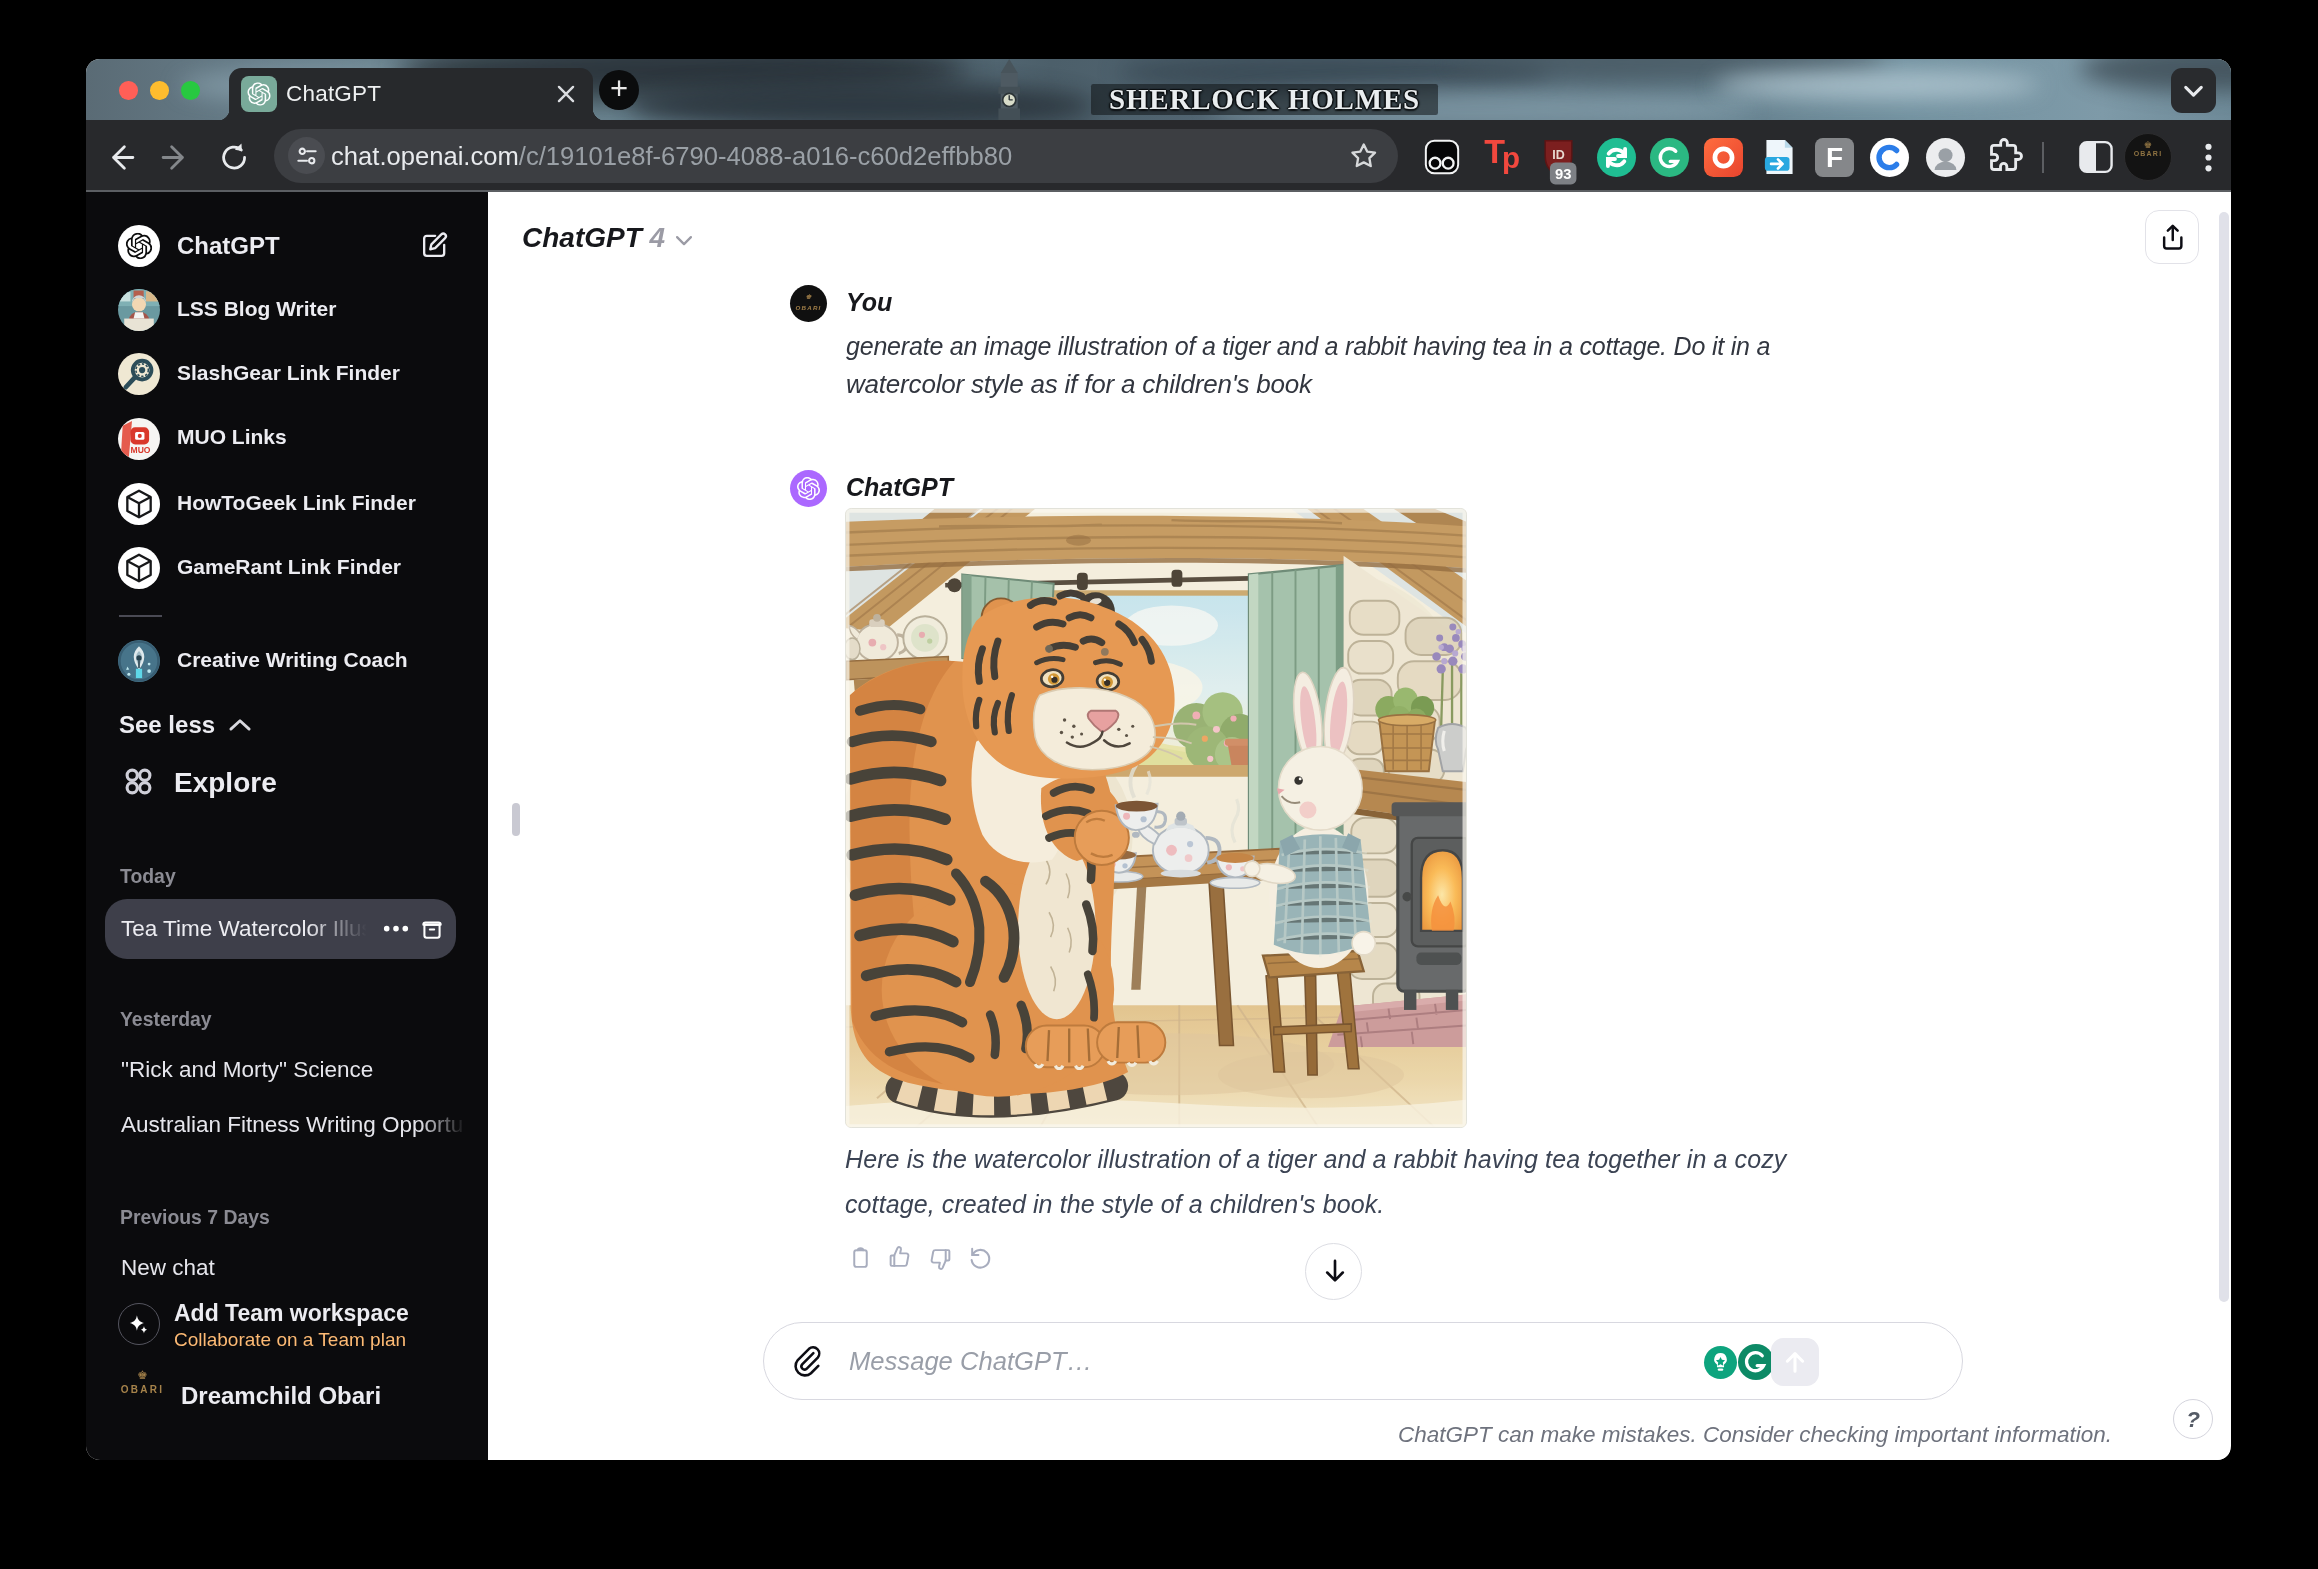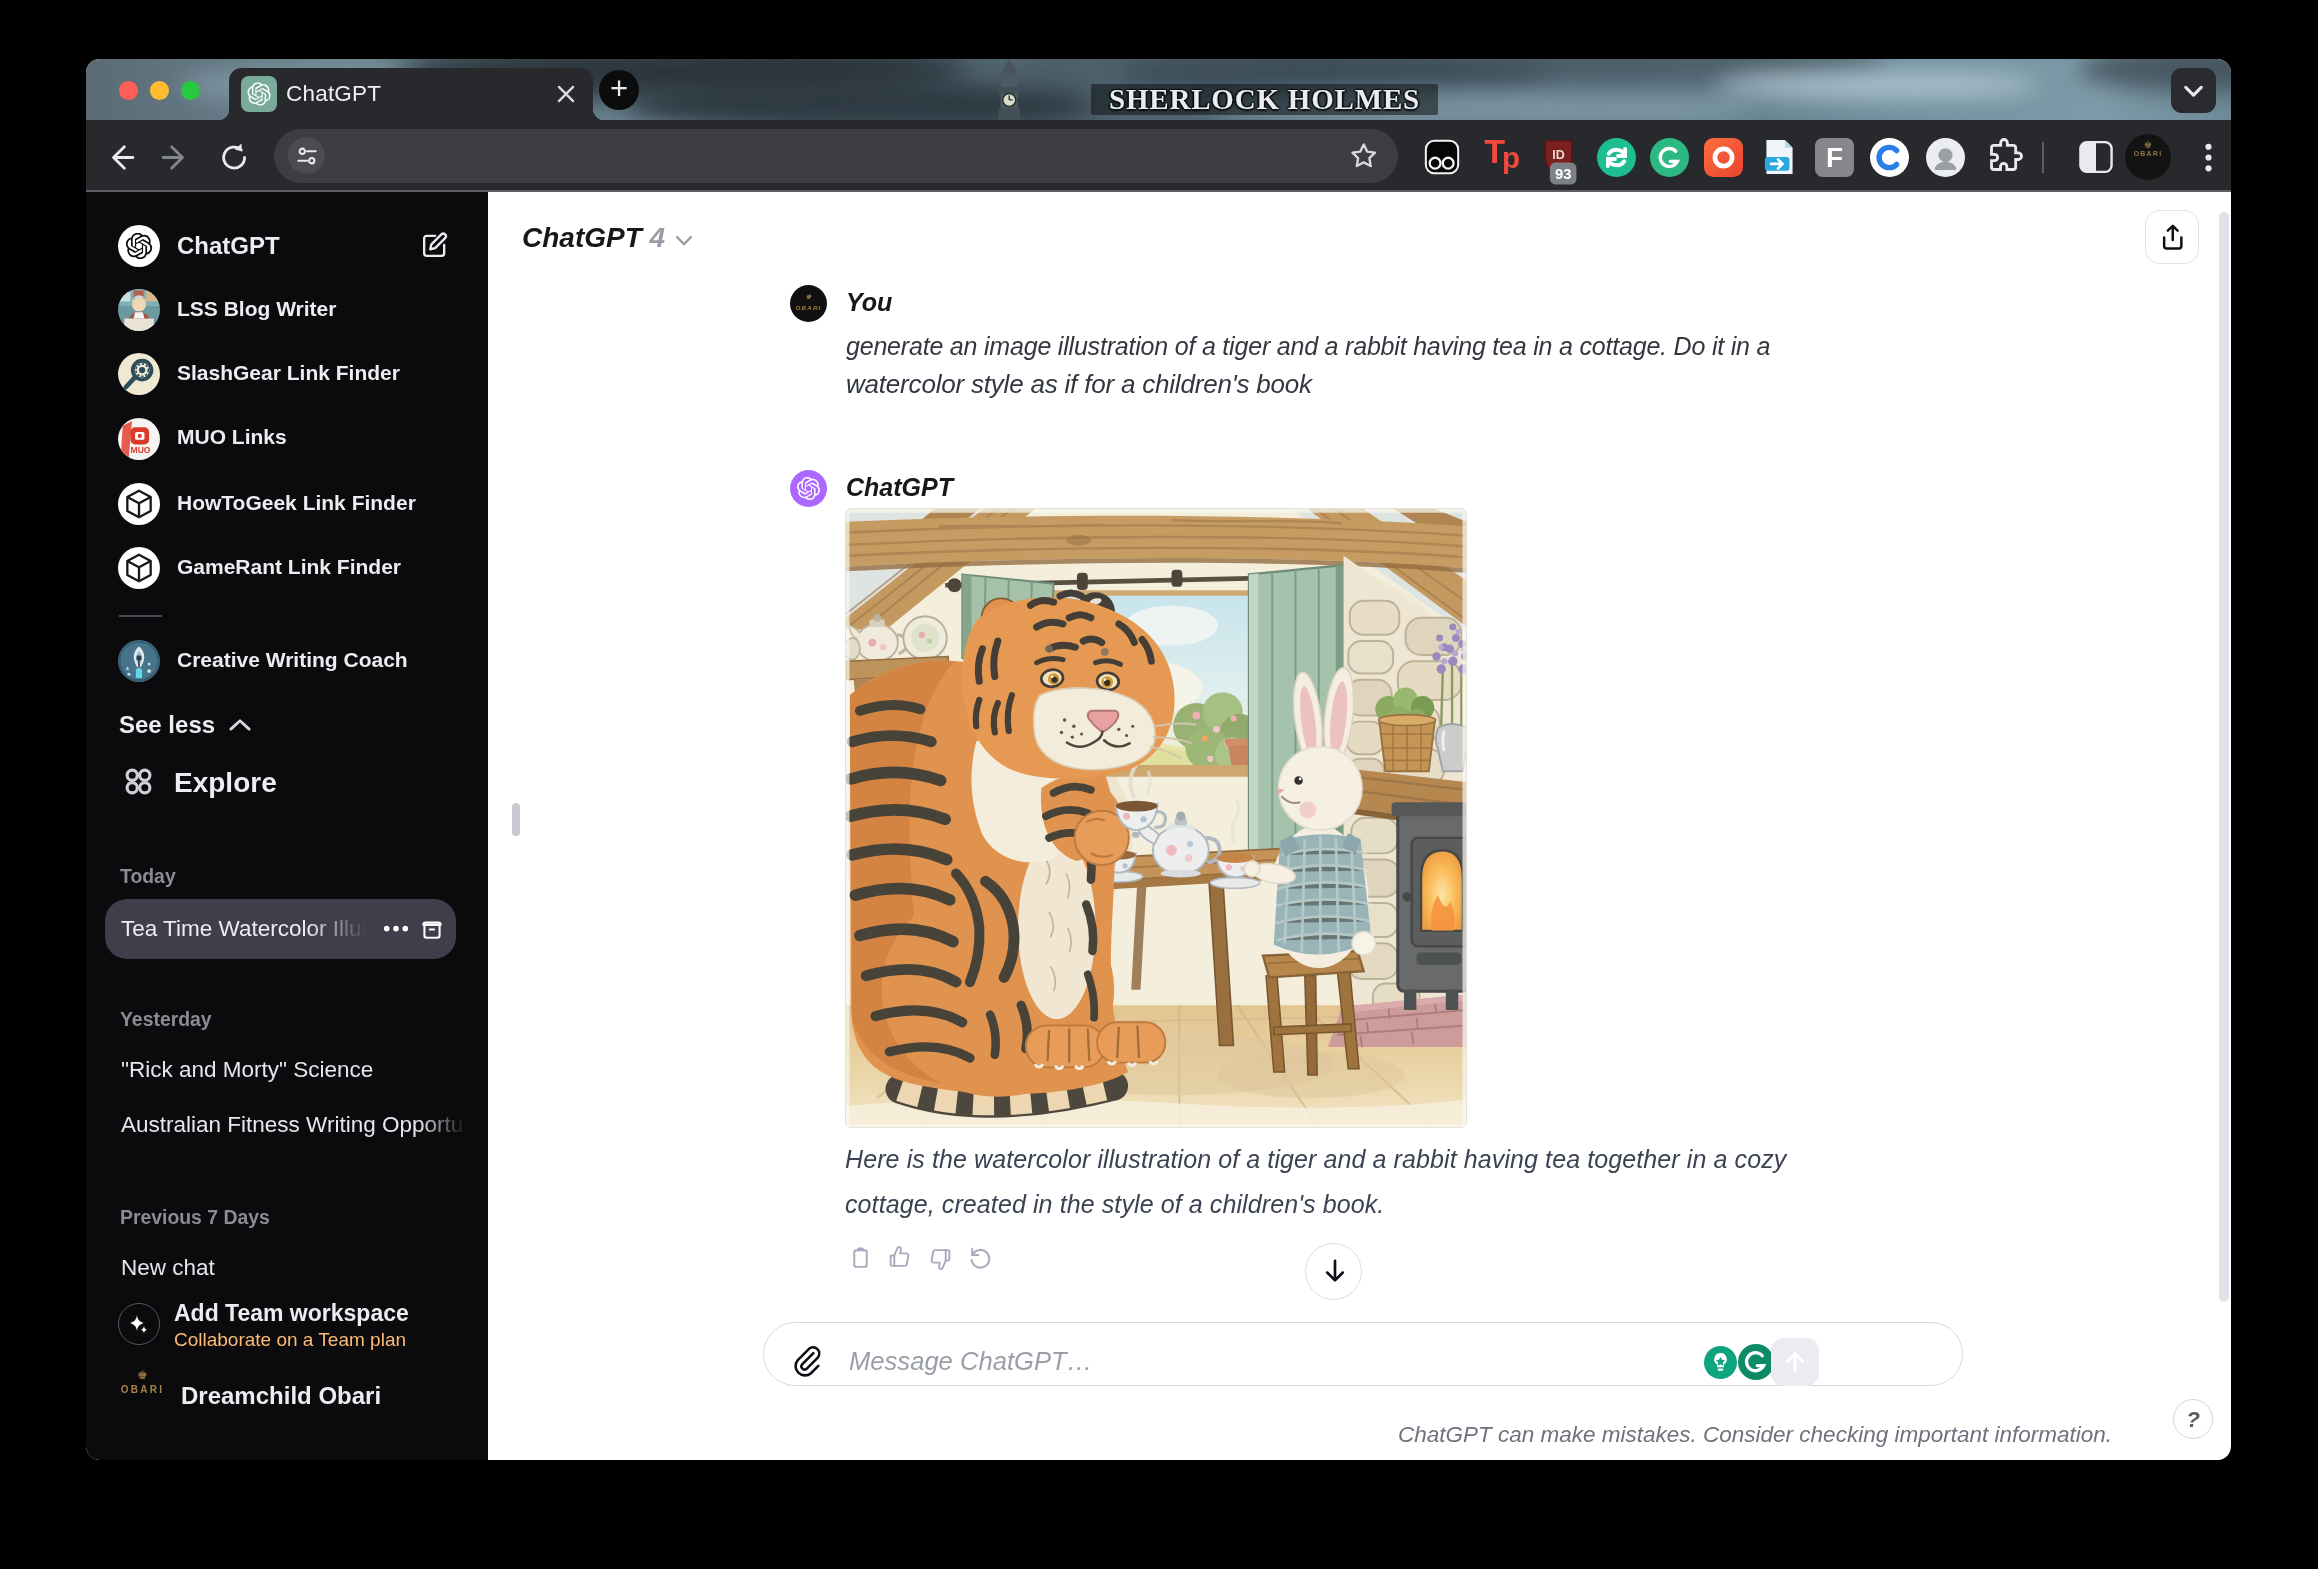--- a/index.html
+++ b/index.html
@@ -103,20 +103,21 @@
         <path d="M29 2 L29.5 11.5 L20.5 10" fill="#e8eaed" stroke="none"></path>
       </svg>
     <div id="urlpill">
       <div class="abs" style="left:14px;top:8.5px;width:37px;height:37px;border-radius:50%;background:#4a4c51"></div>
       <svg class="abs" style="left:22px;top:16.3px" width="22" height="22" viewBox="0 0 28 28" stroke="#e8eaed" stroke-width="2.6" fill="none" stroke-linecap="round">
         <circle cx="8" cy="8" r="3.4"></circle>
           <line x1="14" y1="8" x2="25" y2="8"></line>
           <circle cx="20" cy="20" r="3.4"></circle>
           <line x1="3" y1="20" x2="14" y2="20"></line>
       </svg>
+      <div class="abs" style="left:57px;top:13px;font-size:25.6px;color:#e8eaed;white-space:nowrap">chat.openai.com<span style="color:#9aa0a6">/c/19101e8f-6790-4088-a016-c60d2effbb80</span></div>
       <svg class="abs" style="left:1075px;top:12.4px" width="29.5" height="29.5" viewBox="0 0 24 24">
           <path d="M12 2.8 L14.8 8.6 L21.2 9.5 L16.6 14 L17.7 20.4 L12 17.4 L6.3 20.4 L7.4 14 L2.8 9.5 L9.2 8.6 Z" fill="none" stroke="#d6d8da" stroke-width="1.9" stroke-linejoin="round"></path>
         </svg>
     </div>
 
     <svg class="abs" style="left:1336px;top:17px" width="40" height="40" viewBox="0 0 52 52">
         <rect x="5" y="5" width="42" height="42" rx="11" fill="#060607" stroke="#f2f3f4" stroke-width="2.6"></rect>
         <circle cx="17" cy="34" r="7" fill="none" stroke="#f2f3f4" stroke-width="3"></circle>
         <circle cx="34" cy="34" r="7" fill="none" stroke="#f2f3f4" stroke-width="3"></circle>
       </svg>
@@ -750,21 +751,21 @@
     <svg class="abs" style="left:480px;top:1053px" width="25" height="25" viewBox="0 0 24 24" fill="none" stroke="#a8adbe" stroke-width="2" stroke-linecap="round">
         <path d="M4.5 9 a8.5 8.5 0 1 1 -1 5.5"></path>
         <path d="M4 3.5 L4 9.5 L10 9.5" stroke-width="1.9" fill="none"></path>
       </svg>
 
     <div class="abs" style="left:817px;top:1051px;width:57px;height:57px;border-radius:50%;background:#fff;border:1.6px solid #dcdde3"></div>
     <svg class="abs" style="left:833px;top:1065px" width="28" height="28" viewBox="0 0 36 36">
         <path d="M18 5 L18 29 M8 20 L18 30 L28 20" stroke="#0d0d14" stroke-width="3.4" fill="none" stroke-linecap="round" stroke-linejoin="round"></path>
       </svg>
 
-    <div class="abs" style="left:275px;top:1130px;width:1200px;height:64px;border-radius:39px;border:1.6px solid #d8d8e0;background:#fff">
+    <div class="abs" style="left:275px;top:1130px;width:1200px;height:78px;border-radius:39px;border:1.6px solid #d8d8e0;background:#fff">
       <svg class="abs" style="left:26px;top:21px" width="34" height="34" viewBox="0 0 24 24" fill="none" stroke="#0d0d14" stroke-width="1.8" stroke-linecap="round">
           <path d="M16.5 6.5 L8.6 14.4 a2.2 2.2 0 0 0 3.1 3.1 L19.6 9.6 a4.4 4.4 0 0 0 -6.2 -6.2 L5.5 11.3 a6.6 6.6 0 0 0 9.3 9.3 L20 15.5"></path>
         </svg>
       <div class="abs" style="left:85px;top:24px;font-size:25.6px;color:#999ea8">Message ChatGPT…</div>
       <div class="abs" style="left:940px;top:22.5px;width:33px;height:33px;border-radius:50%;background:#0ea47e"></div>
       <svg class="abs" style="left:940px;top:22.5px" width="33" height="33" viewBox="0 0 42 42">
           <path d="M21 9 a8 8 0 0 1 4.5 14.6 l0 3.4 -9 0 0 -3.4 A8 8 0 0 1 21 9 Z" fill="#fff"></path>
           <rect x="17.5" y="28.5" width="7" height="3" rx="1.5" fill="#fff"></rect>
           <path d="M21 14 l1.8 3.6 4 .6 -2.9 2.8 .7 4 -3.6 -1.9 -3.6 1.9 .7 -4 -2.9 -2.8 4 -.6 Z" fill="#0ea47e"></path>
         </svg>

